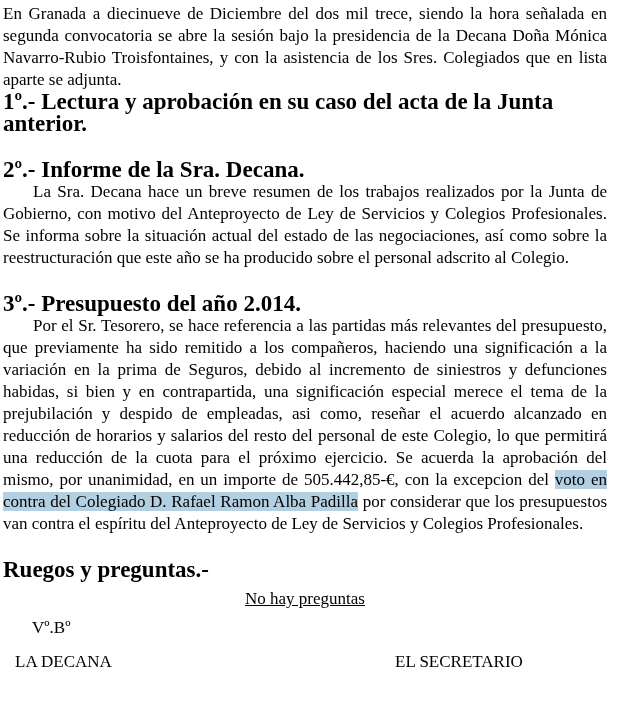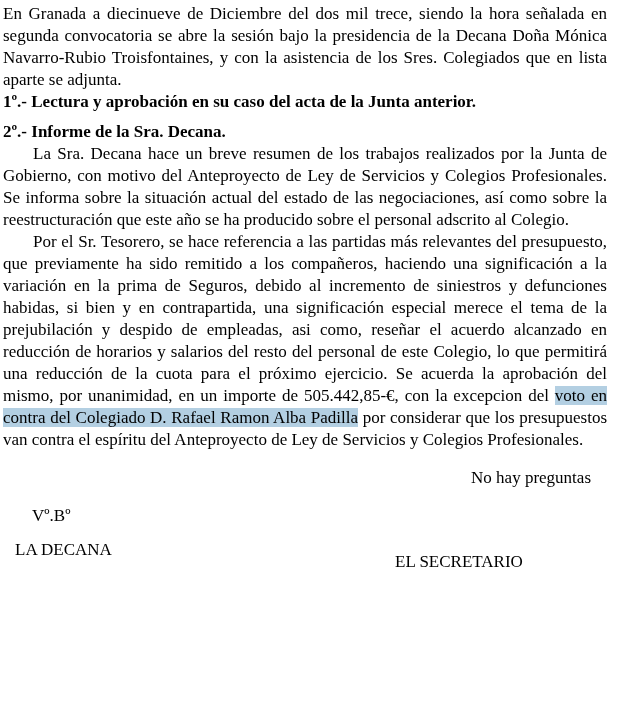--- a/index.html
+++ b/index.html
@@ -22,66 +22,69 @@
   .para {
     margin: 0;
     text-align: justify;
     text-indent: 30px;
   }
   .para.no-indent {
     text-indent: 0;
   }
   .heading {
     margin: 0;
-    font-size: 17px;
+    font-size: 23px;
     line-height: 22px;
     font-weight: bold;
     text-align: left;
   }
   .heading.spaced {
-    margin-top: 8px;
+    margin-top: 24px;
   }
   .highlight {
     background: #b3cfe2;
   }
   .line {
-    margin: 16px;
-    text-align: right;
+    margin: 7px;
+    text-align: center;
     text-indent: 0;
+    text-decoration: underline;
   }
   .vobo-line {
     margin: 7px;
     text-align: left;
     text-indent: 22px;
   }
   .signature-row {
     position: relative;
     margin: 12px;
     text-align: left;
   }
   .signature-right {
     position: absolute;
     left: 380px;
-    top: 12px;
+    top: 0;
   }
 </style>
 </head>
 <body>
 
 <div class="page">
 
   <p class="para no-indent">En Granada a diecinueve de Diciembre del dos mil trece, siendo la hora señalada en segunda convocatoria se abre la sesión bajo la presidencia de la Decana Doña Mónica Navarro-Rubio Troisfontaines, y con la asistencia de los Sres. Colegiados que en lista aparte se adjunta.</p>
 
   <h2 class="heading">1º.- Lectura y aprobación en su caso del acta de la Junta anterior.</h2>
 
   <h2 class="heading spaced">2º.- Informe de la Sra. Decana.</h2>
   <p class="para">La Sra. Decana hace un breve resumen de los trabajos realizados por la Junta de Gobierno, con motivo  del Anteproyecto de Ley de Servicios y Colegios Profesionales. Se informa sobre la situación actual del estado de las negociaciones, así como sobre la reestructuración que este año se ha producido sobre el personal adscrito al Colegio.</p>
 
+  <h2 class="heading spaced">3º.- Presupuesto del año 2.014.</h2>
   <p class="para"><span>Por el Sr. Tesorero, se hace referencia a las partidas más relevantes del presupuesto, que previamente ha sido remitido a los compañeros, haciendo  una significación a la variación en la prima de  Seguros, debido al incremento de siniestros y defunciones habidas, si bien y en contrapartida, una significación especial merece el tema de la prejubilación y despido de empleadas, asi como, reseñar el acuerdo alcanzado en reducción de horarios y salarios del resto del personal de este Colegio, lo que permitirá  una reducción de la cuota para el próximo ejercicio.  Se acuerda la aprobación del mismo, por unanimidad, en un importe de 505.442,85-€,  con la excepcion del </span><span class="highlight">voto en contra del Colegiado D. Rafael Ramon Alba Padilla</span><span> por considerar que los presupuestos van contra el espíritu del Anteproyecto de Ley de Servicios y Colegios Profesionales.</span></p>
 
+  <h2 class="heading spaced">Ruegos y preguntas.-</h2>
   <p class="line">No hay preguntas</p>
   <p class="vobo-line">Vº.Bº</p>
 
   <div class="signature-row">
     <span>LA DECANA</span>
     <span class="signature-right">EL SECRETARIO</span>
   </div>
 
 </div>
 

